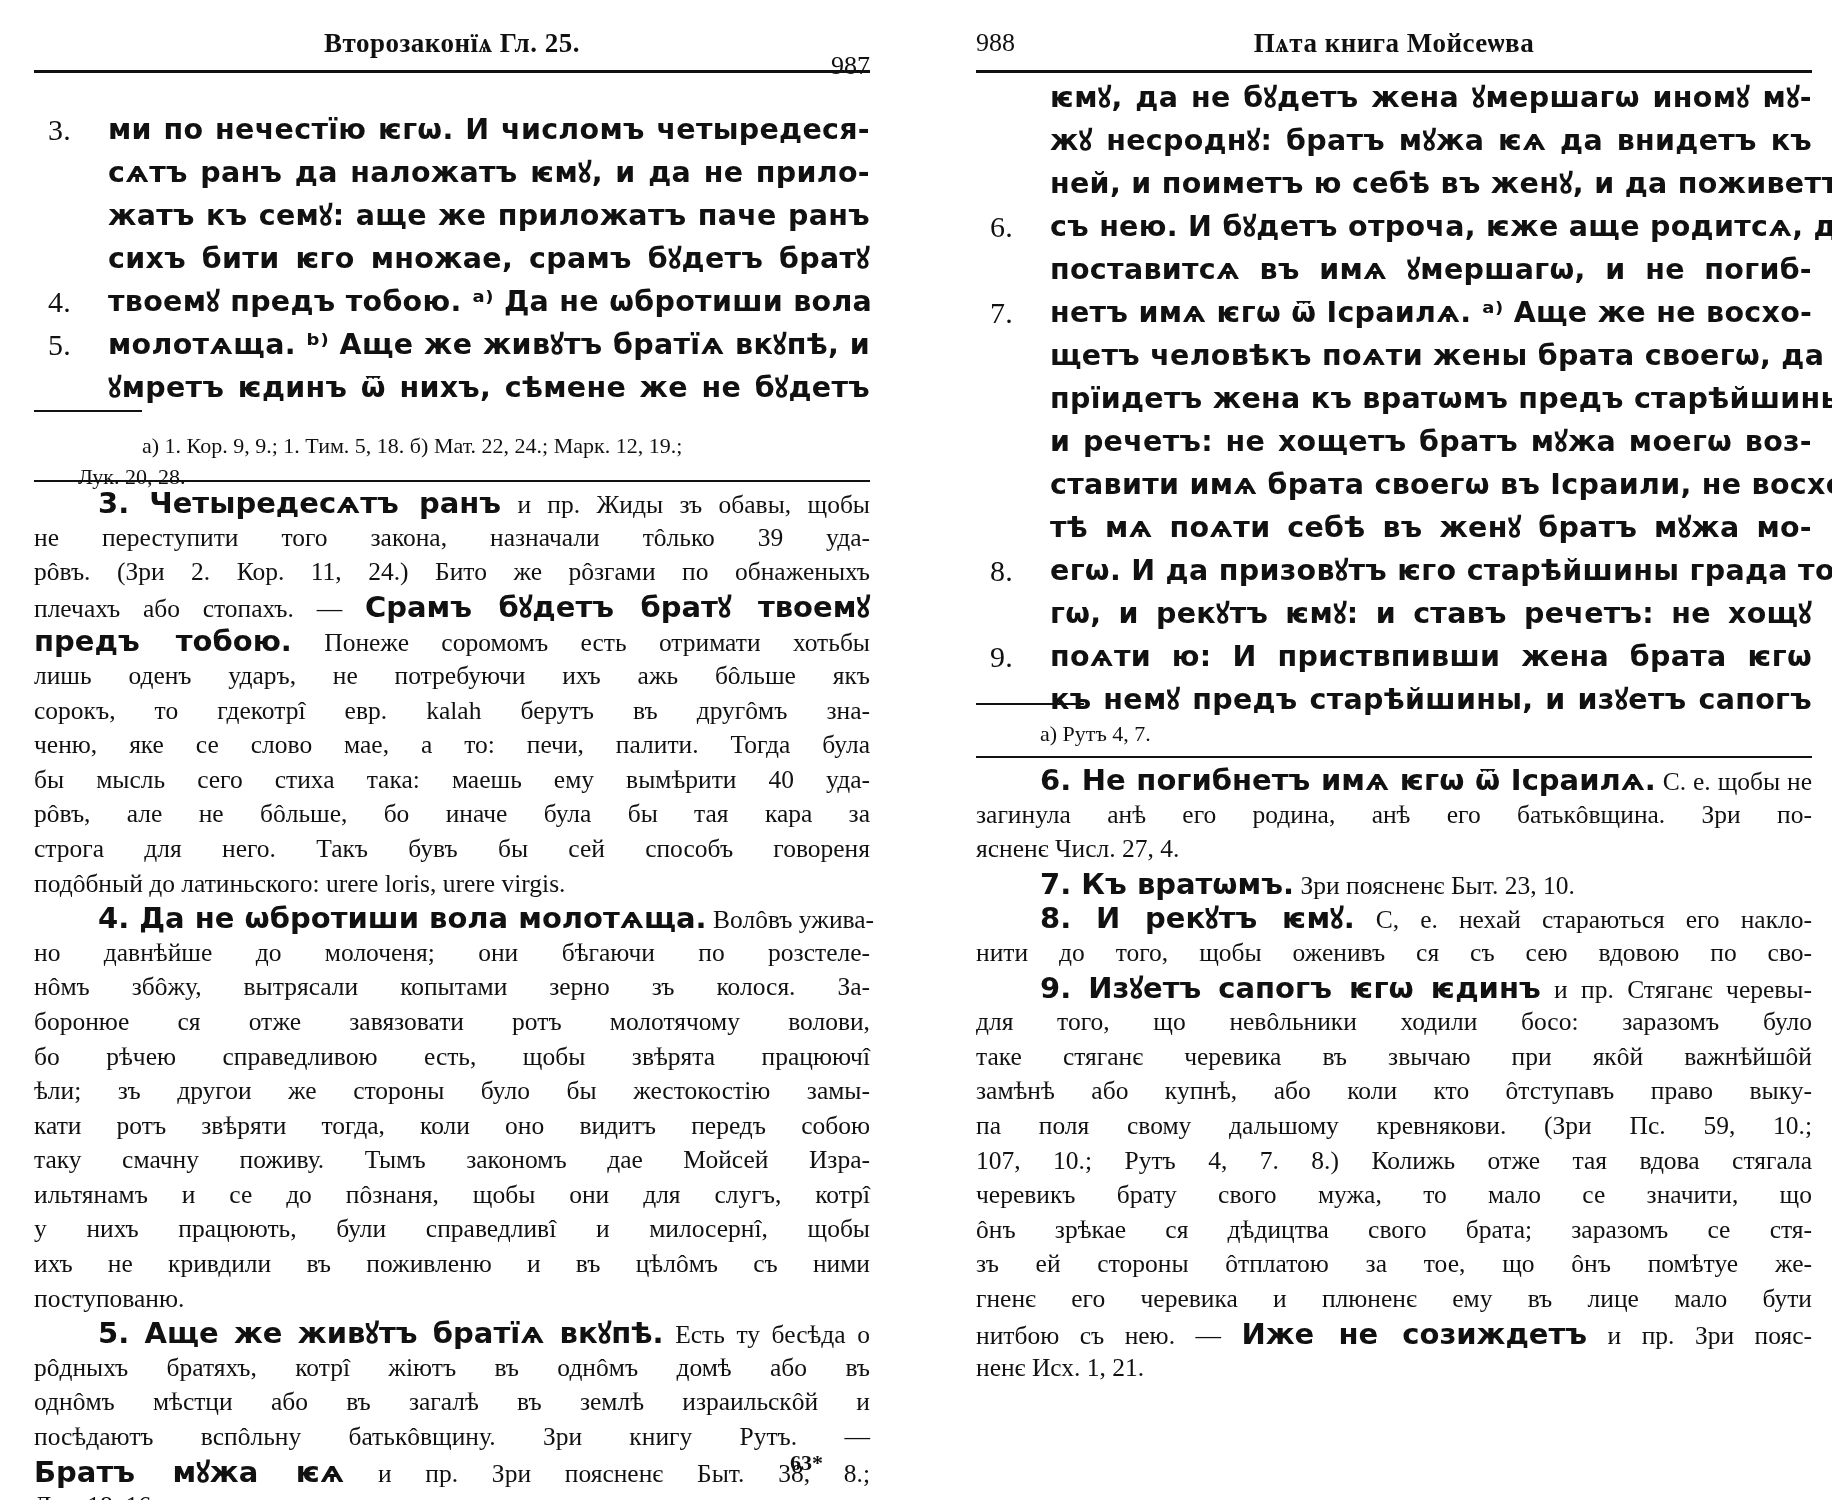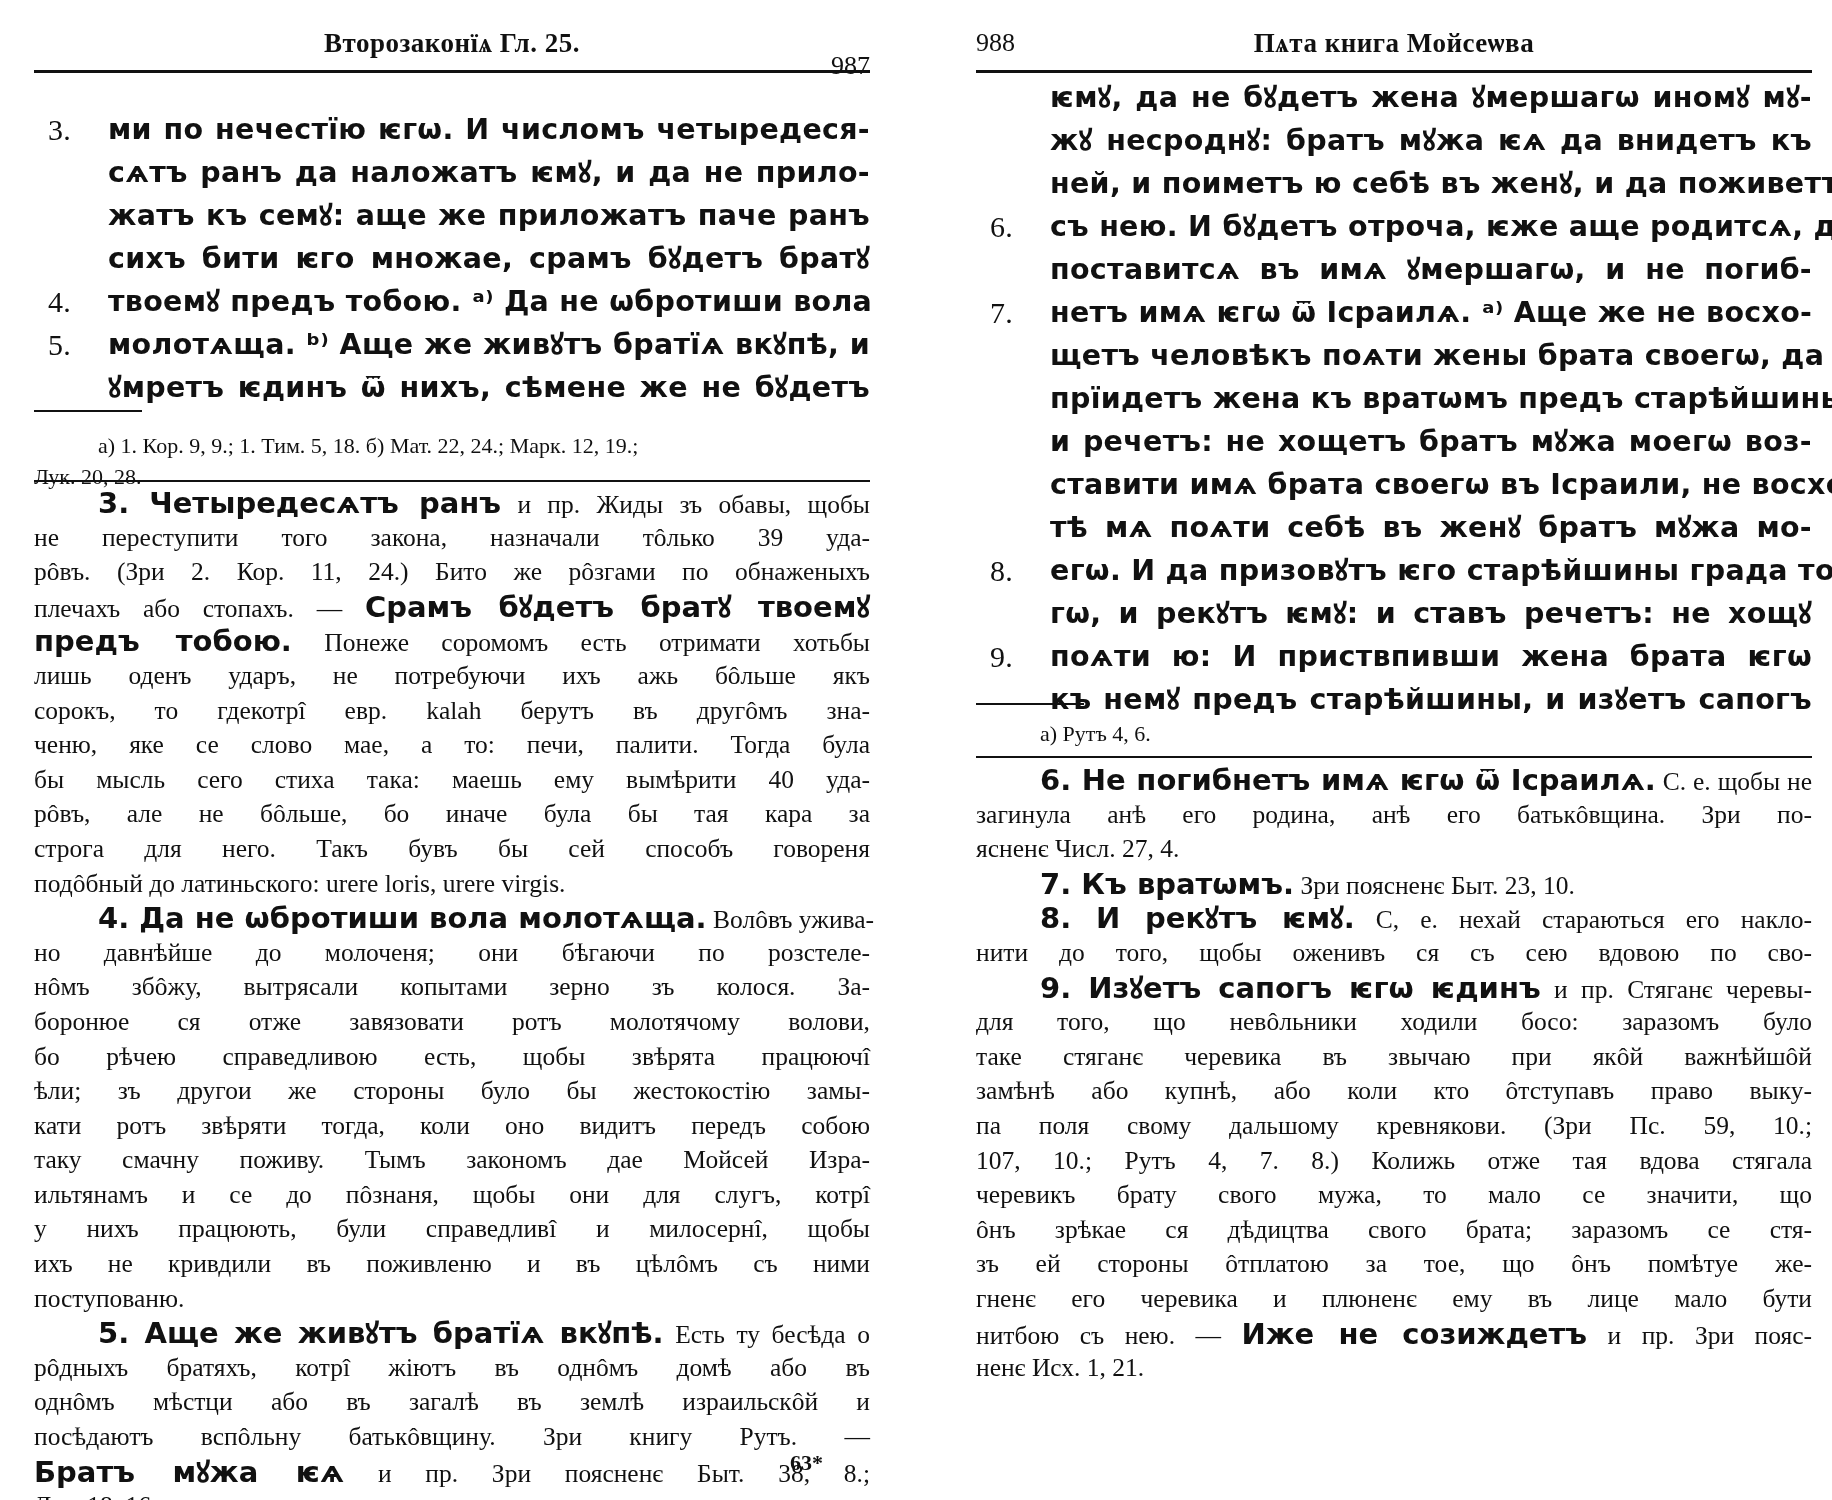--- a/index.html
+++ b/index.html
@@ -61,21 +61,21 @@
       <div class="vline">
         <span class="vnum">5.</span>
         <span class="vtext">молотѧща. ᵇ⁾ Аще же живꙋтъ братїѧ вкꙋпѣ, и</span>
       </div>
       <div class="vline">
         <span class="vtext">ꙋмретъ ѥдинъ ѿ нихъ, сѣмене же не бꙋдетъ</span>
       </div>
     </div>
 
   <div class="short-rule" style="top:410px;"></div>
-  <div class="inner footnote" style="top:430px;" id="left-footnotes">
+  <div class="inner footnote" style="top:430px;margin-left:44px;" id="left-footnotes">
       <span class="fl first">а) 1. Кор. 9, 9.; 1. Тим. 5, 18. б) Мат. 22, 24.; Марк. 12, 19.;</span>
       <span class="fl">Лук. 20, 28.</span>
     </div>
 
   <div class="rule thin" style="top:480px;"></div>
   <div class="inner comm" style="top:486px;" id="left-comm">
       <span class="cl indent"><span class="b">3. Четыредесѧтъ ранъ</span><span> и пр. Жиды зъ обавы, щобы</span></span>
       <span class="cl"><span>не переступити того закона, назначали тôлько 39 уда-</span></span>
       <span class="cl"><span>рôвъ. (Зри 2. Кор. 11, 24.) Бито же рôзгами по обнаженыхъ</span></span>
       <span class="cl"><span>плечахъ або стопахъ. — </span><span class="b">Срамъ бꙋдетъ братꙋ твоемꙋ</span></span>
@@ -164,21 +164,21 @@
         <span class="vnum">9.</span>
         <span class="vtext">поѧти ю: И приствпивши жена брата ѥгѡ</span>
       </div>
       <div class="vline">
         <span class="vtext">къ немꙋ предъ старѣйшины, и изꙋетъ сапогъ</span>
       </div>
     </div>
 
   <div class="short-rule" style="top:703px;"></div>
   <div class="inner footnote" style="top:718px;" id="right-footnotes">
-      <span class="fl first">а) Рутъ 4, 6.</span>
+      <span class="fl first">а) Рутъ 4, 7.</span>
     </div>
 
   <div class="rule thin" style="top:756px;"></div>
   <div class="inner comm" style="top:763px;" id="right-comm">
       <span class="cl indent"><span class="b">6. Не погибнетъ имѧ ѥгѡ ѿ Ісраилѧ.</span><span> С. е. щобы не</span></span>
       <span class="cl"><span>загинула анѣ его родина, анѣ его батькôвщина. Зри по-</span></span>
       <span class="cl last"><span>ясненє Числ. 27, 4.</span></span>
       <span class="cl indent last"><span class="b">7. Къ вратѡмъ.</span><span> Зри поясненє Быт. 23, 10.</span></span>
       <span class="cl indent"><span class="b">8. И рекꙋтъ ѥмꙋ.</span><span> С, е. нехай стараються его накло-</span></span>
       <span class="cl"><span>нити до того, щобы оженивъ ся съ сею вдовою по сво-</span></span>

